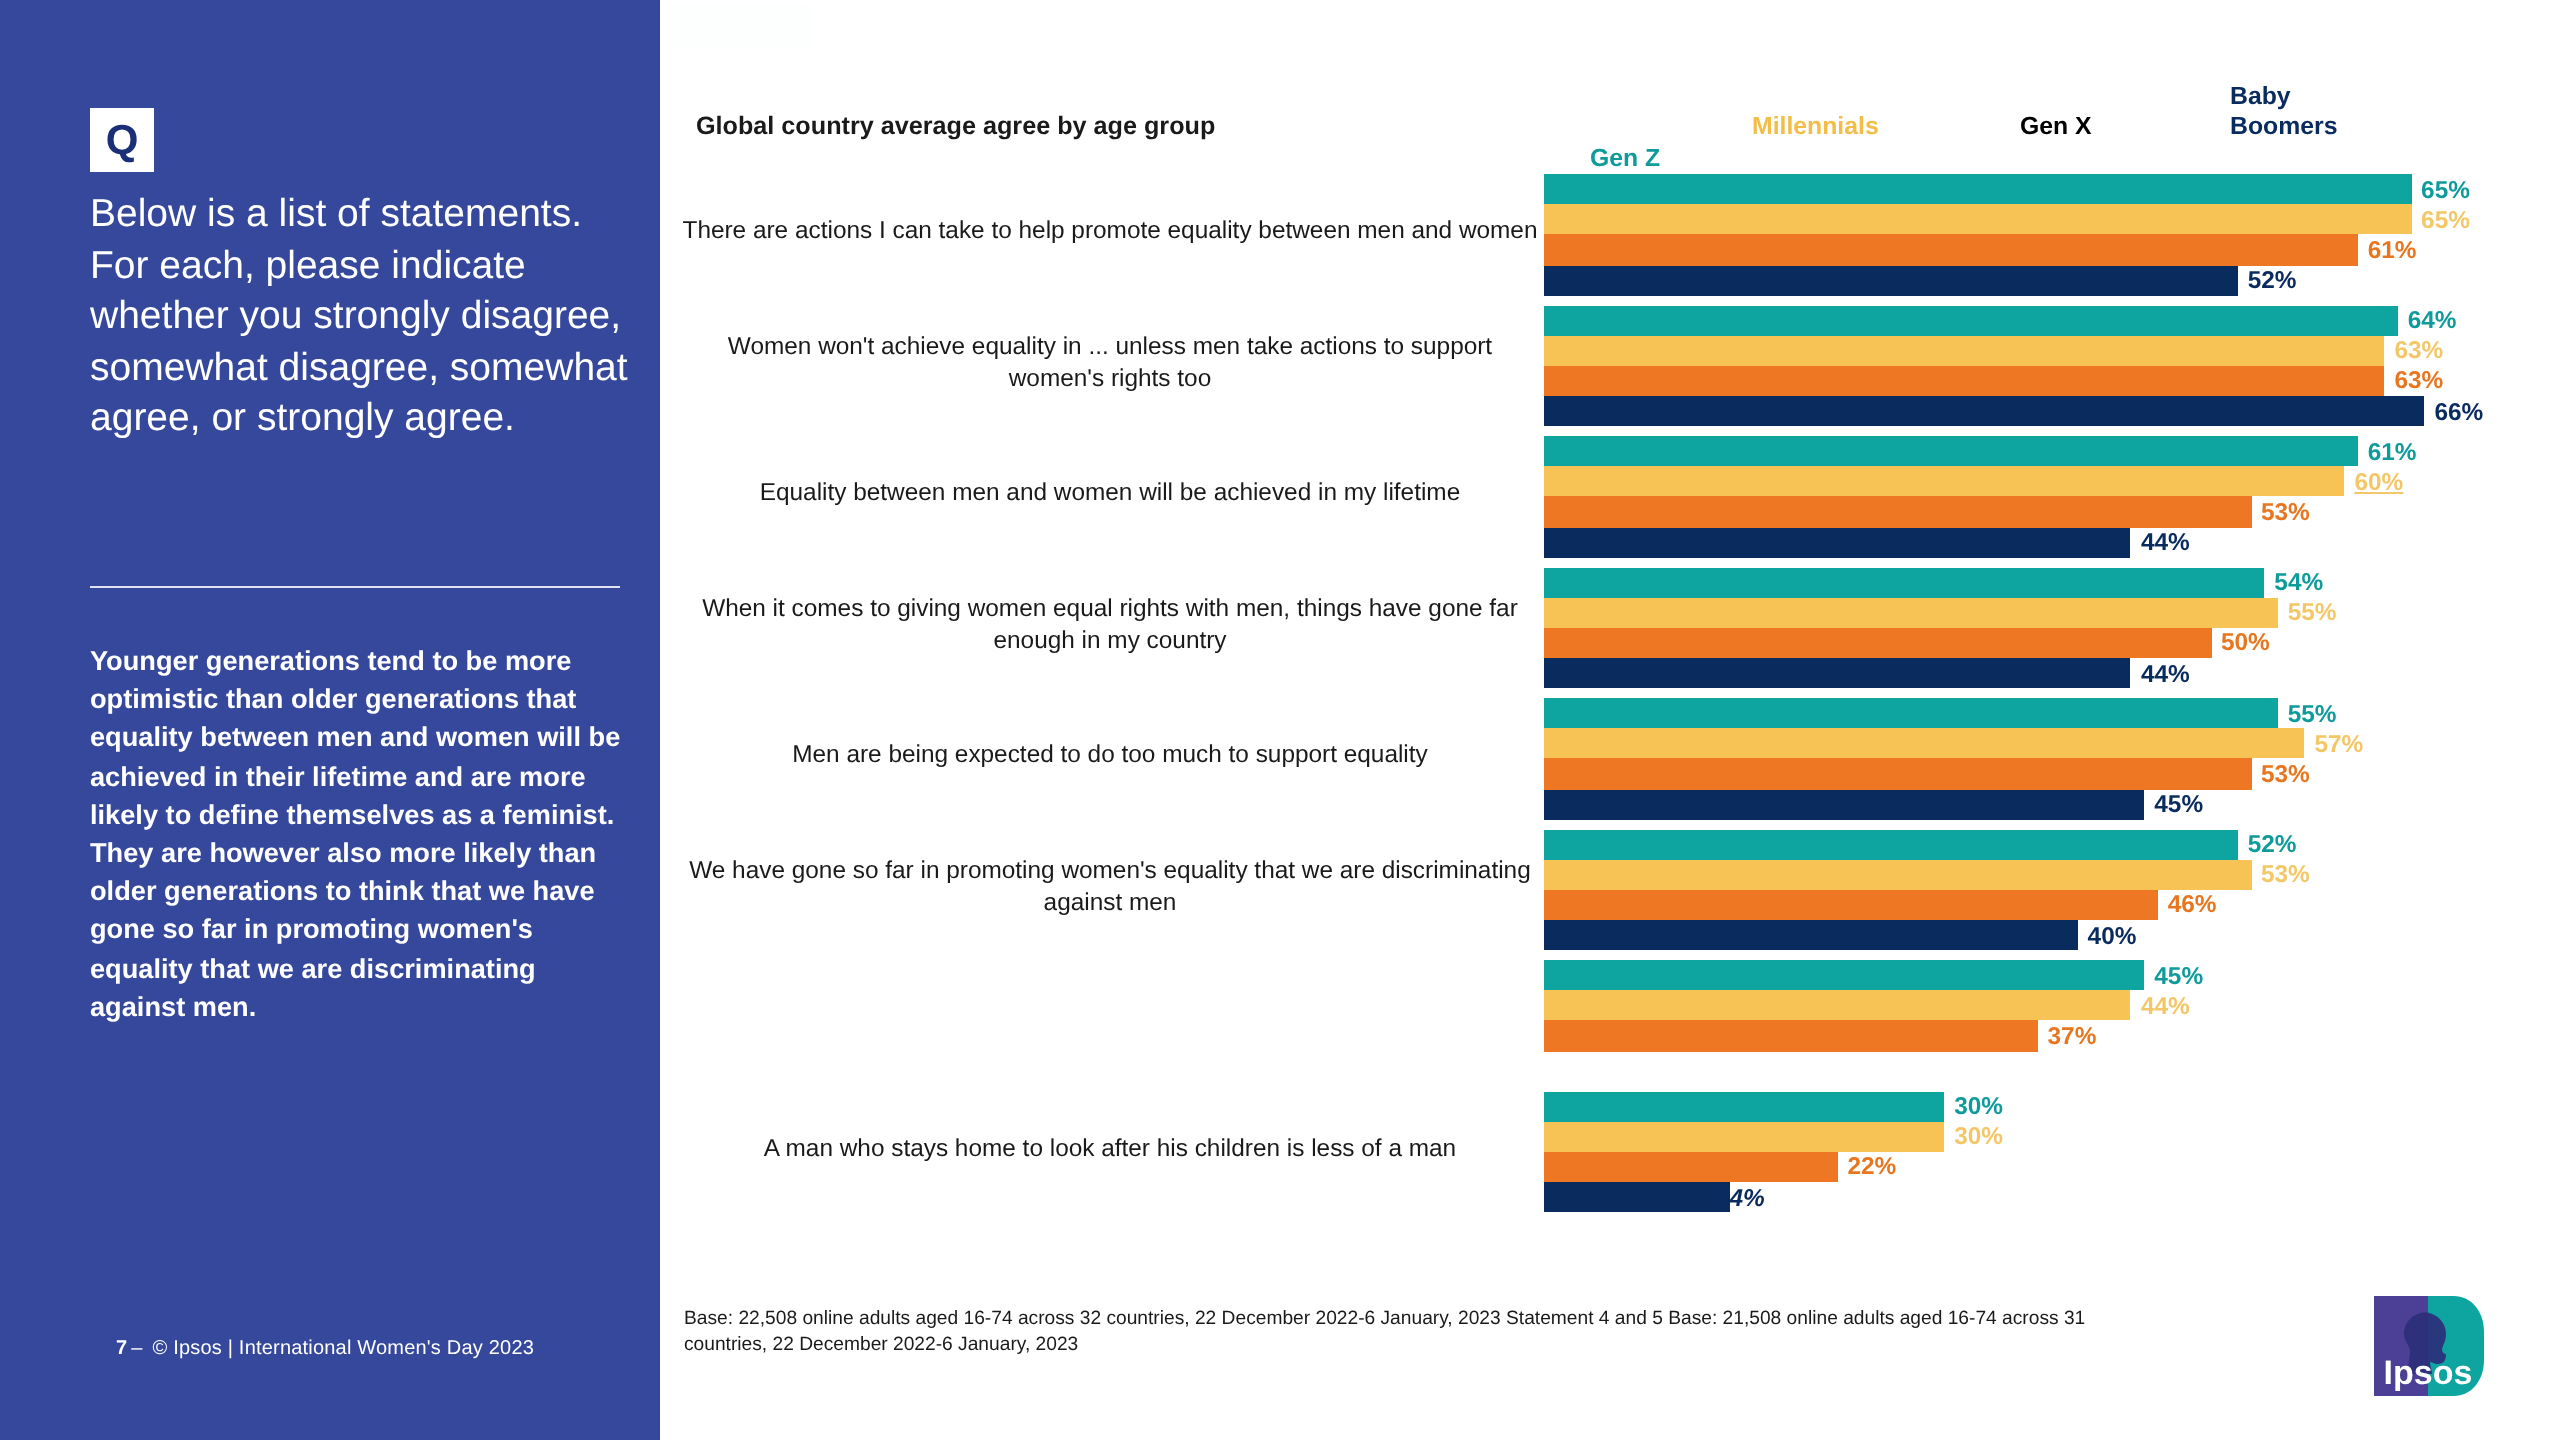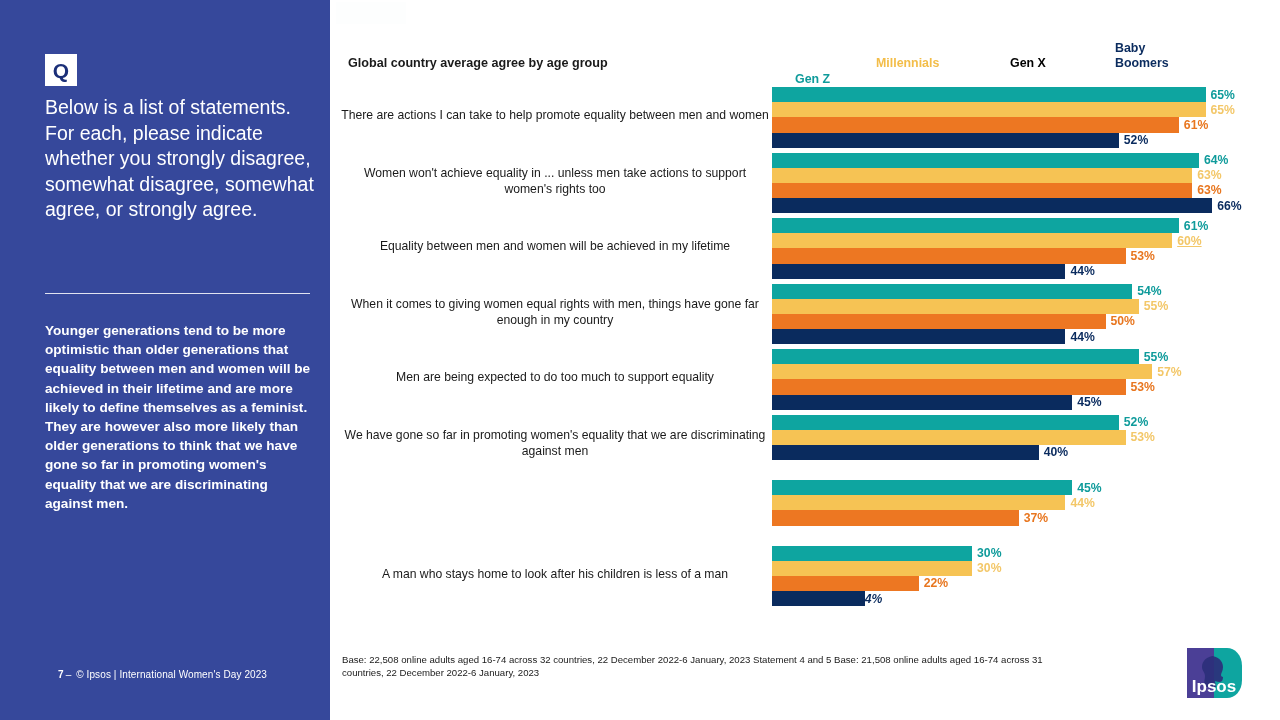--- a/index.html
+++ b/index.html
@@ -257,20 +257,24 @@
         <div class="bars">
           <div class="bar-line">
             <div class="bar c-genz" style="width: 346.84px;"></div>
             <div class="bar-val t-genz" style="left: 346.84px;">52%</div>
           </div>
           <div class="bar-line">
             <div class="bar c-mill" style="width: 353.51px;"></div>
             <div class="bar-val t-mill" style="left: 353.51px;">53%</div>
           </div>
           <div class="bar-line">
+            <div class="bar c-genx" style="width: 306.82px;"></div>
+            <div class="bar-val t-genx" style="left: 306.82px;">46%</div>
+          </div>
+          <div class="bar-line">
             <div class="bar c-boom" style="width: 266.8px;"></div>
             <div class="bar-val t-boom" style="left: 266.8px;">40%</div>
           </div>
         </div>
       </div>
       <div class="row">
         <div class="bars">
           <div class="bar-line">
             <div class="bar c-genz" style="width: 300.15px;"></div>
             <div class="bar-val t-genz" style="left: 300.15px;">45%</div>

